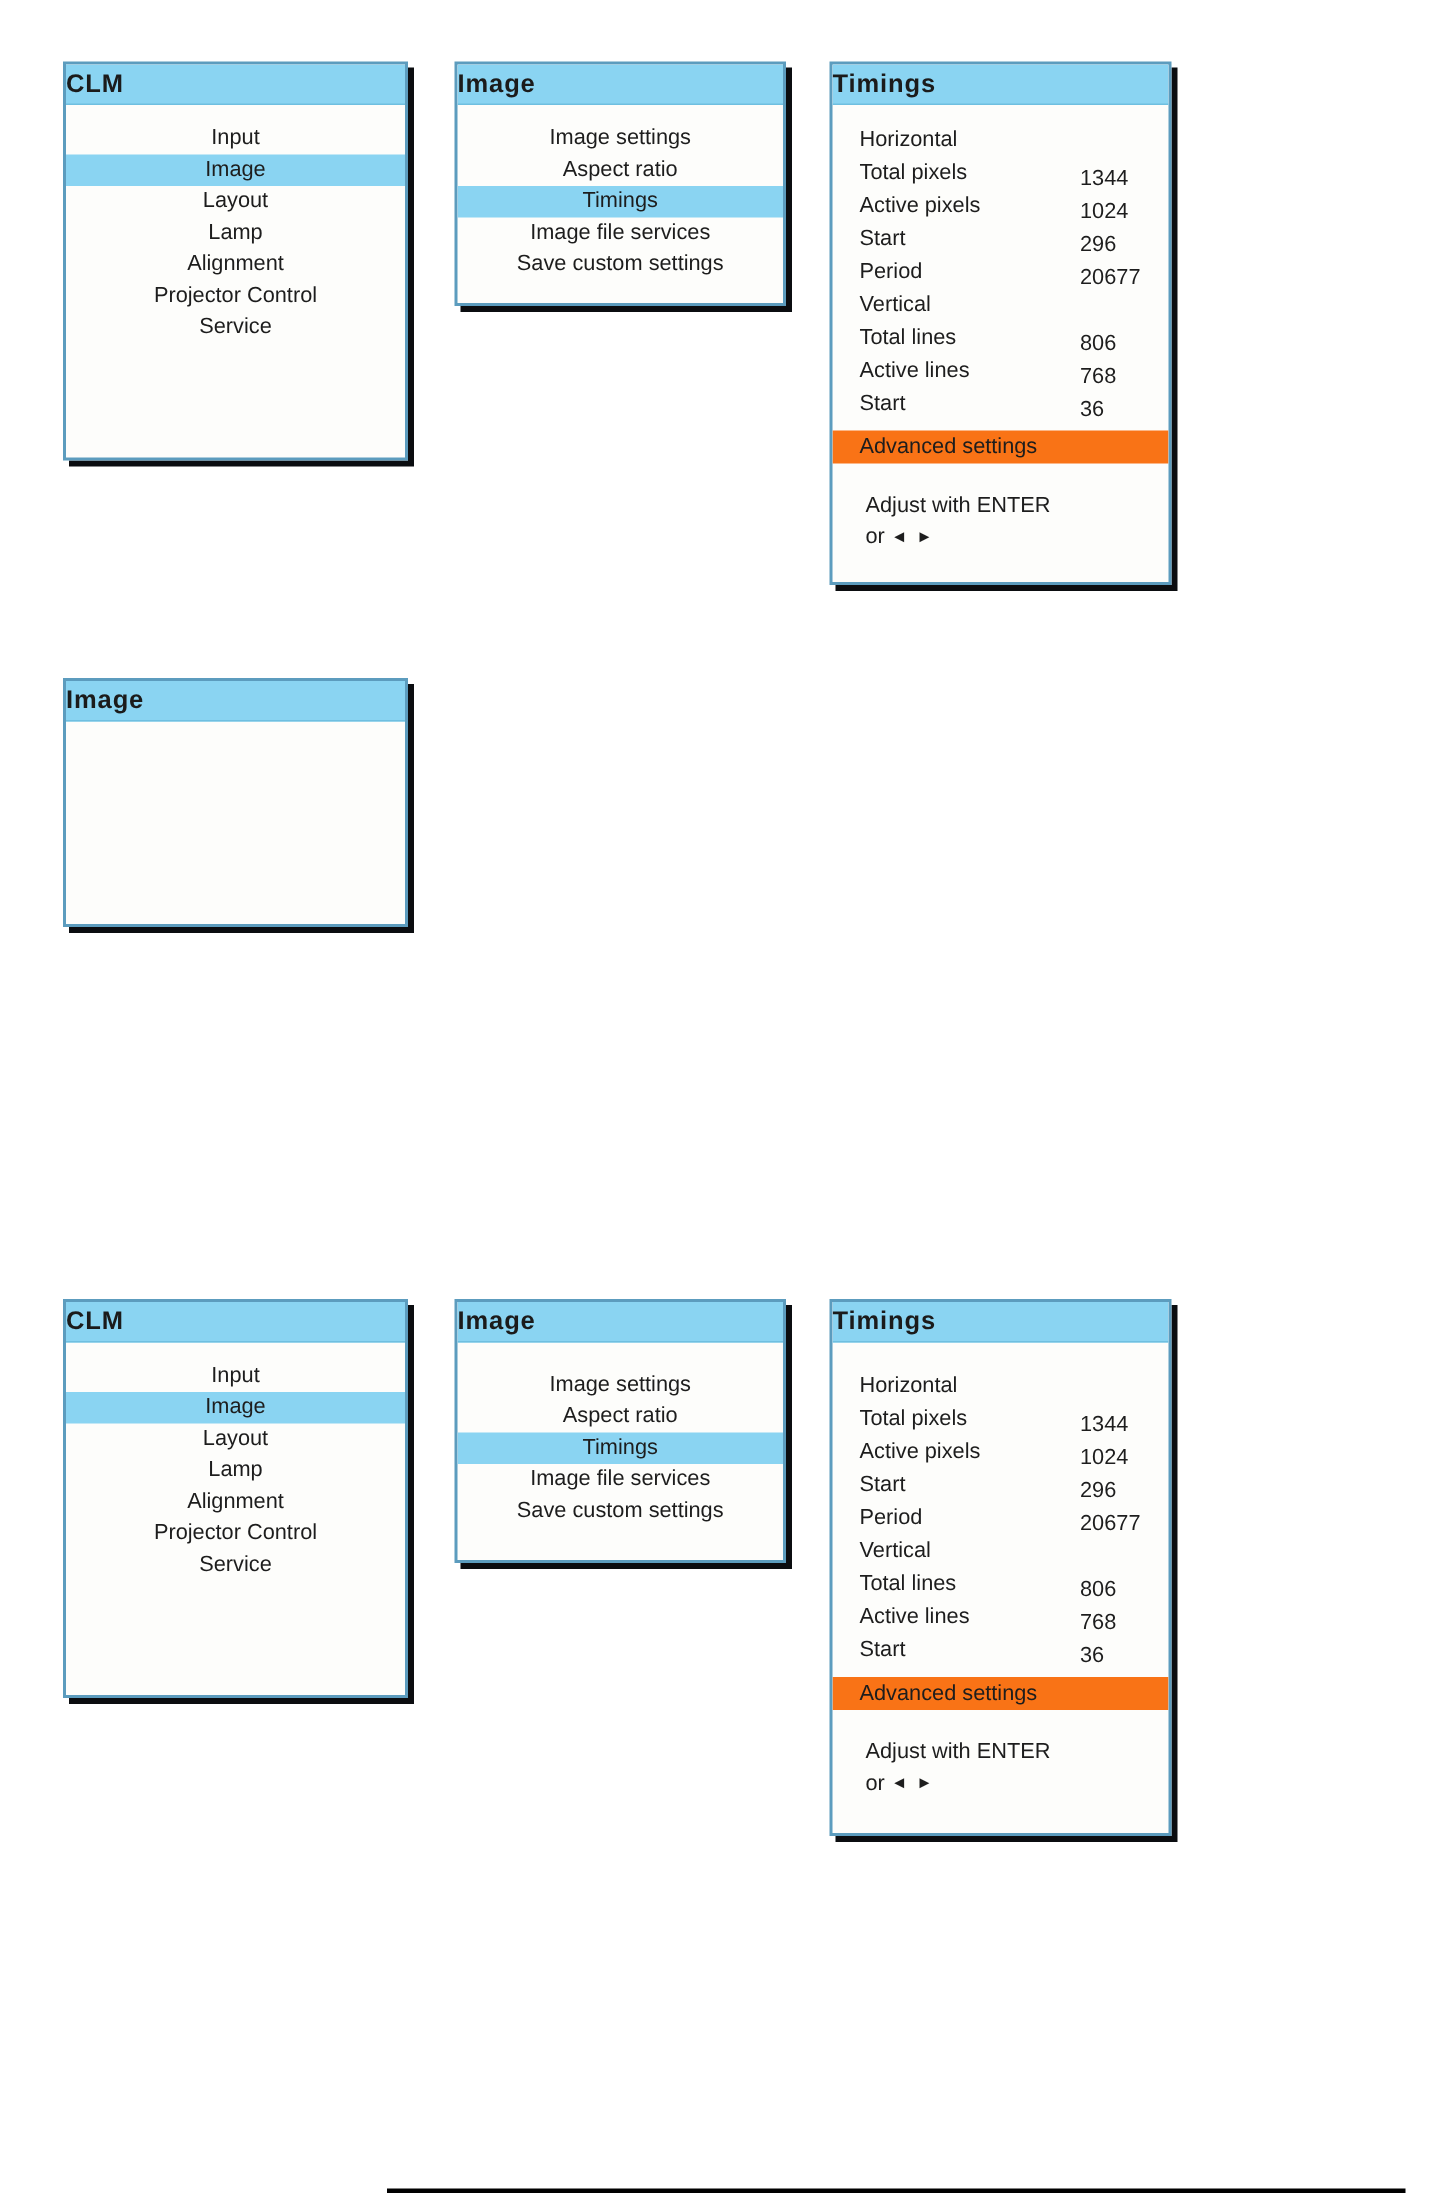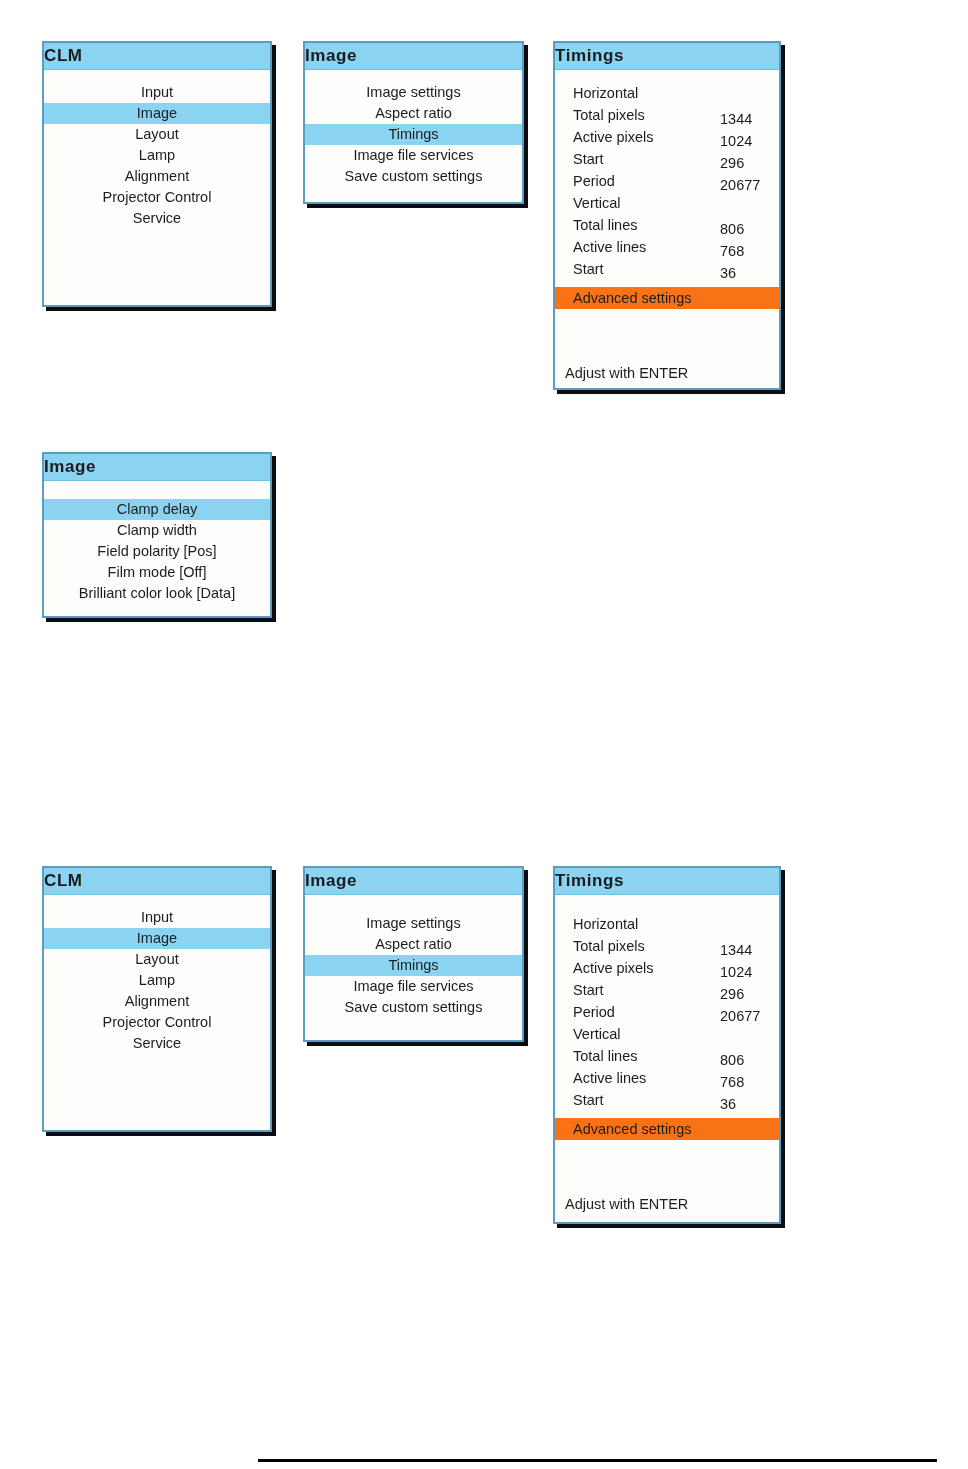--- a/index.html
+++ b/index.html
@@ -78,23 +78,22 @@
     left: 165px;
     top: 4px;
   }
   .kv.sel { background: #f97316; }
   .kv.full .k { left: 18px; }
 
   .note {
     font-size: 14.5px;
     line-height: 21px;
     color: #1d1d1d;
-    padding-left: 10px;
+    padding-left: 22px;
     white-space: nowrap;
-    margin-top: 36px;
   }
   .arrows {
     font-size: 11px;
     letter-spacing: 2px;
     vertical-align: 1px;
   }
 
   
   #panel-clm-1      { left: 42px;  top: 41px;  width: 230px; height: 266px; }
   #panel-image-1    { left: 303px; top: 41px;  width: 221px; height: 163px; }
@@ -194,28 +193,20 @@
     <div class="note">
       <span>or</span>
       <span class="arrows">◄</span>
       <span class="arrows">►</span>
     </div>
   </div>
 </div>
 
 <div class="osd" id="panel-image-clamp">
   <div class="osd-header">Image</div>
-  <div class="osd-body">
-    <div class="spacer-lg"></div>
-    <div class="row center sel">Clamp delay</div>
-    <div class="row center">Clamp width</div>
-    <div class="row center">Field polarity [Pos]</div>
-    <div class="row center">Film mode [Off]</div>
-    <div class="row center">Brilliant color look [Data]</div>
-  </div>
 </div>
 
 <div class="osd" id="panel-clm-2">
   <div class="osd-header">CLM</div>
   <div class="osd-body">
     <div class="spacer"></div>
     <div class="row center">Input</div>
     <div class="row center sel">Image</div>
     <div class="row center">Layout</div>
     <div class="row center">Lamp</div>

